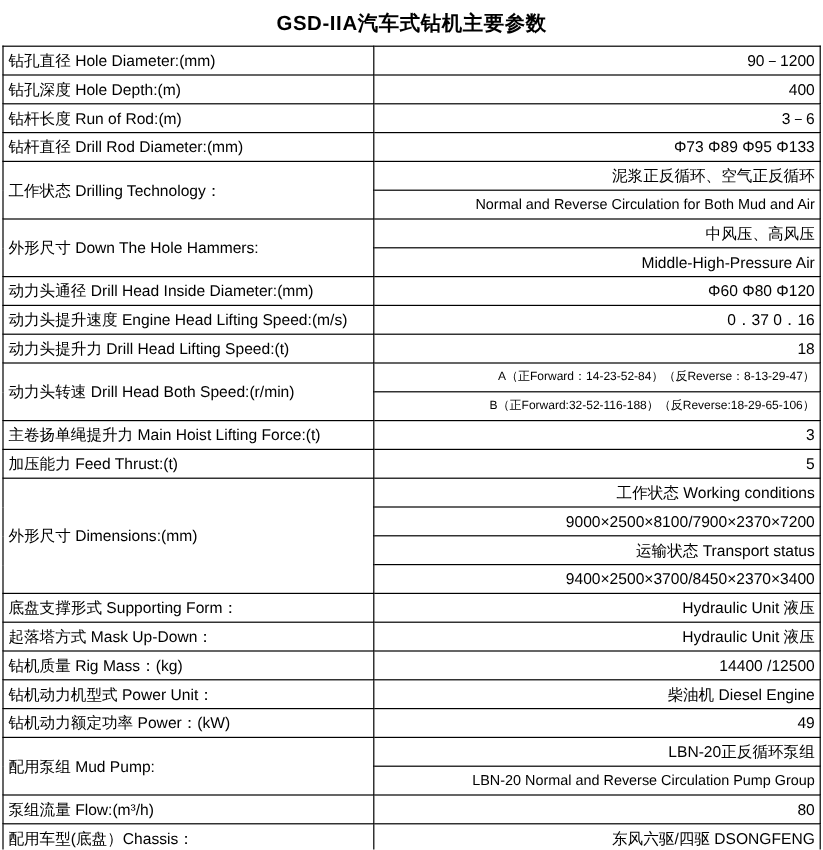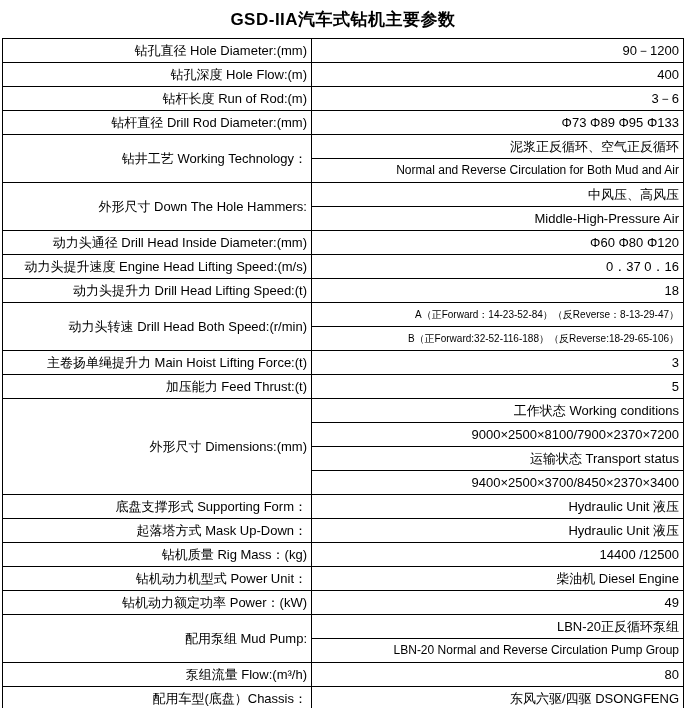--- a/index.html
+++ b/index.html
@@ -36,21 +36,21 @@
   table.spec td {
     border: 1px solid #000000;
     font-size: 13px;
     height: 23px;
     padding: 0 4px;
     vertical-align: middle;
     line-height: 15px;
   }
   td.label {
     width: 300px;
-    text-align: right;
+    text-align: left;
     white-space: nowrap;
     overflow: hidden;
   }
   td.value {
     text-align: right;
   }
   td.value.small {
     font-size: 12px;
   }
   td.value.tiny {
@@ -62,33 +62,33 @@
 
 <div class="sheet">
   <div class="title">GSD-IIA汽车式钻机主要参数</div>
   <table class="spec">
     <tbody id="tbody">
         <tr>
           <td class="label">钻孔直径 Hole Diameter:(mm)</td>
           <td class="value ">90－1200</td>
         </tr>
         <tr>
-          <td class="label">钻孔深度 Hole Flow:(m)</td>
+          <td class="label">钻孔深度 Hole Depth:(m)</td>
           <td class="value ">400</td>
         </tr>
         <tr>
           <td class="label">钻杆长度 Run of Rod:(m)</td>
           <td class="value ">3－6</td>
         </tr>
         <tr>
           <td class="label">钻杆直径 Drill Rod Diameter:(mm)</td>
           <td class="value ">Φ73  Φ89  Φ95  Φ133</td>
         </tr>
         <tr>
-          <td class="label" rowspan="2">钻井工艺 Working Technology：</td>
+          <td class="label" rowspan="2">工作状态 Drilling Technology：</td>
           <td class="value ">泥浆正反循环、空气正反循环</td>
         </tr>
         <tr>
           <td class="value small">Normal and Reverse Circulation for Both Mud and Air</td>
         </tr>
         <tr>
           <td class="label" rowspan="2">外形尺寸 Down The Hole Hammers:</td>
           <td class="value ">中风压、高风压</td>
         </tr>
         <tr>

